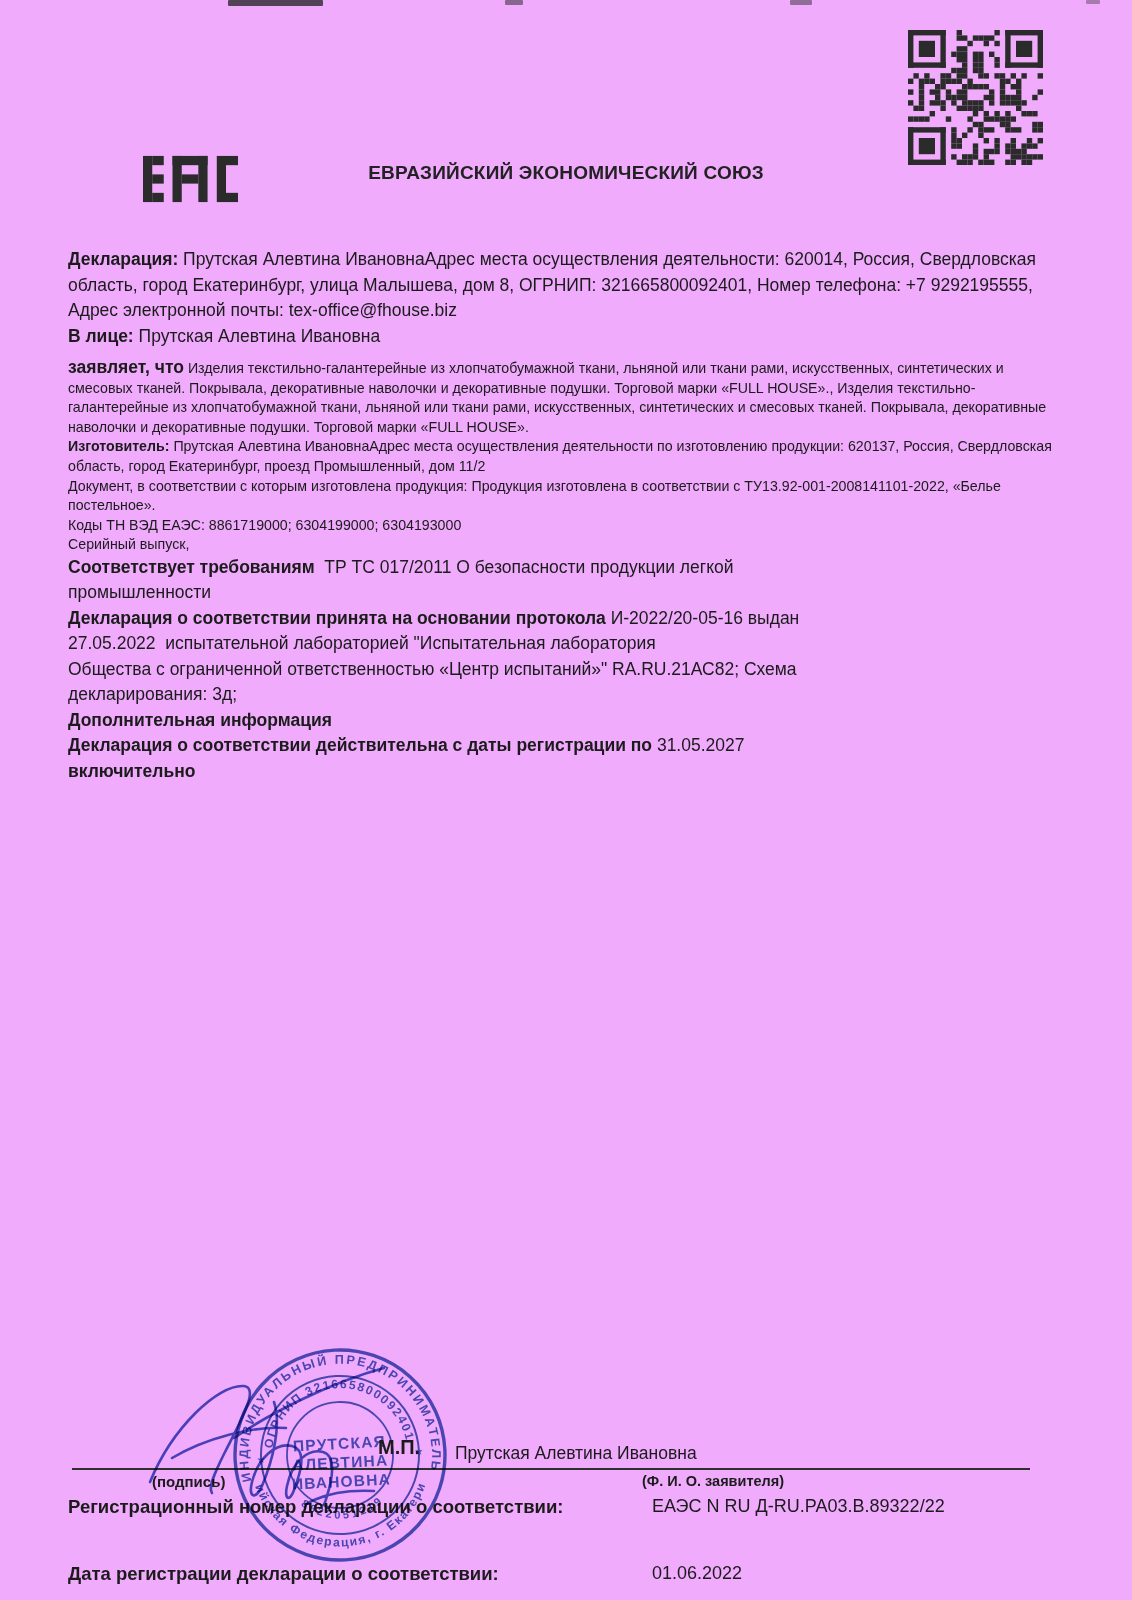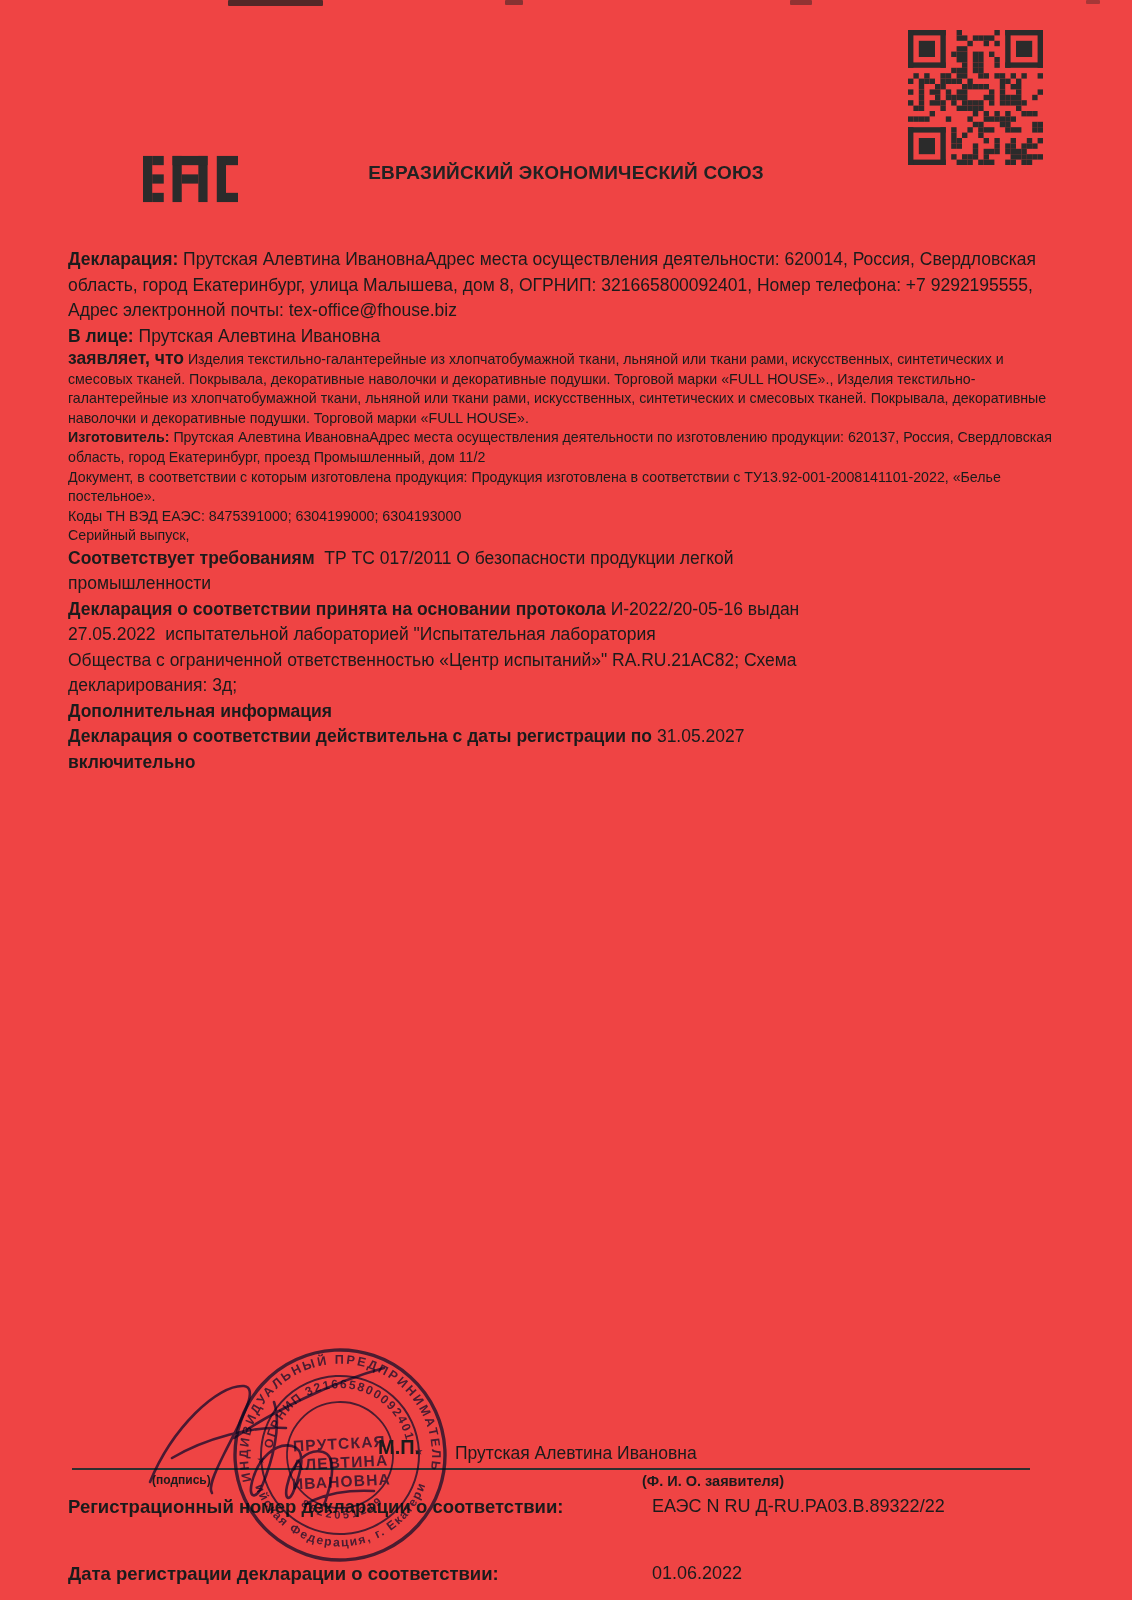--- a/index.html
+++ b/index.html
@@ -1,40 +1,40 @@
 <!DOCTYPE html>
 <html style="--stamp-blue: #3d55ab; --signature-blue: #4050b5; --ink: #1b1b1b;"><head>
 <meta charset="utf-8">
 <style>
   html,body{margin:0;padding:0;background:#e9e9e9;}
-  .page{position:relative;width:1132px;height:1600px;background:#ef4444;overflow:hidden;
+  .page{position:relative;width:1132px;height:1600px;background:#f0abfc;overflow:hidden;
         font-family:"Liberation Sans",sans-serif;color:#1b1b1b;}
   .artifact{position:absolute;background:#1f1f1f;border-radius:1px;}
   .eac{position:absolute;left:143px;top:133px;}
   .qr{position:absolute;left:908px;top:30px;}
   .title{position:absolute;left:66px;width:1000px;text-align:center;font-weight:700;
          font-size:19px;letter-spacing:.2px;color:#222;}
   .t1{top:162px;}
   .t2{top:198px;}
   .content{position:absolute;left:68px;top:247px;width:1000px;font-size:17.5px;line-height:25.5px;}
   .content p{margin:0;}
   b{font-weight:700;}
   .small{font-size:14.2px;line-height:19.6px;}
   .declare-lbl{font-size:17.5px;font-weight:700;}
-  .mt-sm{}
+  .mt-sm{margin-top:9px;}
   .complies{margin-top:7px;}
   .basis{margin-top:33px;}
   .prewrap{white-space:pre-wrap;}
   .additional{margin-top:15px;font-weight:700;}
   .validity{margin-top:57px;font-weight:700;}
   .validity .date{font-weight:400;}
   .sig-line{position:absolute;left:72px;top:1468px;width:958px;border-top:2px solid #2f2f2f;z-index:3;}
   .mp{position:absolute;left:378px;top:1436px;font-size:20px;font-weight:700;z-index:6;}
   .fio-name{position:absolute;left:455px;top:1443px;font-size:17.5px;z-index:6;}
-  .sign-cap{position:absolute;left:152px;top:1473px;font-size:12px;font-weight:700;z-index:2;}
+  .sign-cap{position:absolute;left:152px;top:1473px;font-size:15px;font-weight:700;z-index:2;}
   .fio-cap{position:absolute;left:642px;top:1473px;font-size:14.5px;font-weight:700;}
   .row-label{position:absolute;left:68px;font-size:18.5px;font-weight:700;z-index:2;}
   .row-value{position:absolute;left:652px;font-size:18px;z-index:2;}
   .r1{top:1496px;}
   .r2{top:1532px;margin-top:31px;}
   .stamp{position:absolute;left:230px;top:1345px;mix-blend-mode:multiply;opacity:.9;
          transform:rotate(-3deg);z-index:4;}
   .signature{position:absolute;left:122px;top:1360px;mix-blend-mode:multiply;z-index:5;}
   svg text{font-family:"Liberation Sans",sans-serif;}
   .ring{font-size:12.6px;letter-spacing:2.2px;font-weight:600;}
@@ -291,21 +291,21 @@
 
   <div class="title t1">ЕВРАЗИЙСКИЙ ЭКОНОМИЧЕСКИЙ СОЮЗ</div>
 
   <div class="content">
     <p><b>Декларация:</b><span> Прутская Алевтина ИвановнаАдрес места осуществления деятельности: 620014, Россия, Свердловская область, город Екатеринбург, улица Малышева, дом 8, ОГРНИП: 321665800092401, Номер телефона: +7 9292195555, Адрес электронной почты: tex-office@fhouse.biz</span></p>
     <p><b>В лице:</b><span> Прутская Алевтина Ивановна</span></p>
 
     <div class="small mt-sm"><span class="declare-lbl">заявляет, что</span><span>   Изделия текстильно-галантерейные из хлопчатобумажной ткани, льняной или ткани рами,  искусственных, синтетических и смесовых тканей.  Покрывала, декоративные наволочки и декоративные подушки. Торговой марки «FULL HOUSE»., Изделия текстильно-галантерейные из хлопчатобумажной ткани, льняной или ткани рами,  искусственных, синтетических и смесовых тканей.  Покрывала, декоративные наволочки и декоративные подушки. Торговой марки «FULL HOUSE».</span></div>
     <div class="small"><b>Изготовитель:</b><span> Прутская Алевтина ИвановнаАдрес места осуществления деятельности по изготовлению продукции: 620137, Россия, Свердловская область, город Екатеринбург, проезд Промышленный, дом 11/2</span></div>
     <div class="small">Документ, в соответствии с которым изготовлена продукция: Продукция изготовлена в соответствии с ТУ13.92-001-2008141101-2022, «Белье постельное».</div>
-    <div class="small">Коды ТН ВЭД ЕАЭС: 8475391000; 6304199000; 6304193000</div>
+    <div class="small">Коды ТН ВЭД ЕАЭС: 8861719000; 6304199000; 6304193000</div>
     <div class="small">Серийный выпуск,</div>
 
     <p class="complies"><b>Соответствует требованиям</b><span class="prewrap">  ТР ТС 017/2011 О безопасности продукции легкой
 промышленности</span></p>
 
     <p class="basis"><b>Декларация о соответствии принята на основании протокола</b><span class="prewrap"> И-2022/20-05-16 выдан
 27.05.2022  испытательной лабораторией "Испытательная лаборатория
 Общества с ограниченной ответственностью «Центр испытаний»" RA.RU.21АС82; Схема
 декларирования: 3д;</span></p>
 

